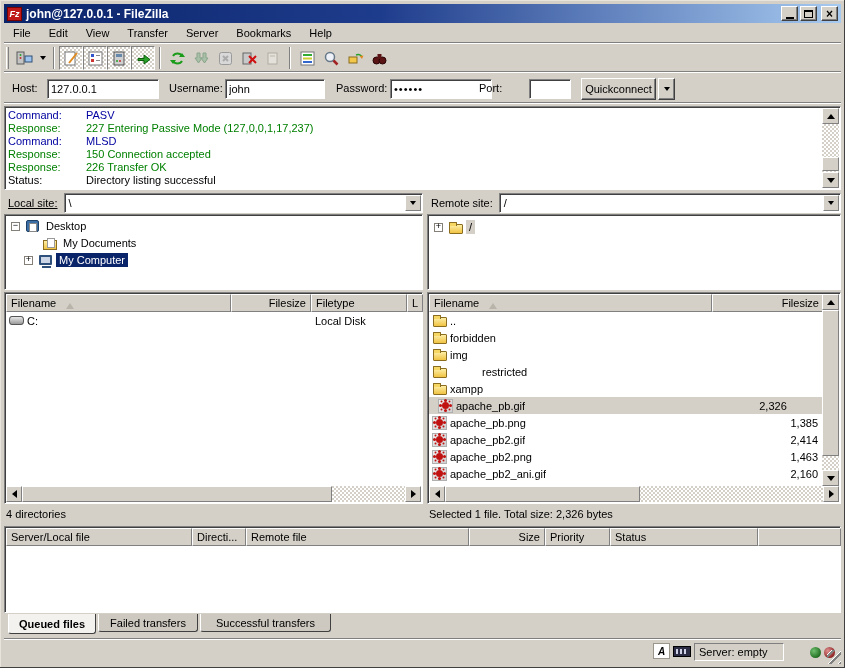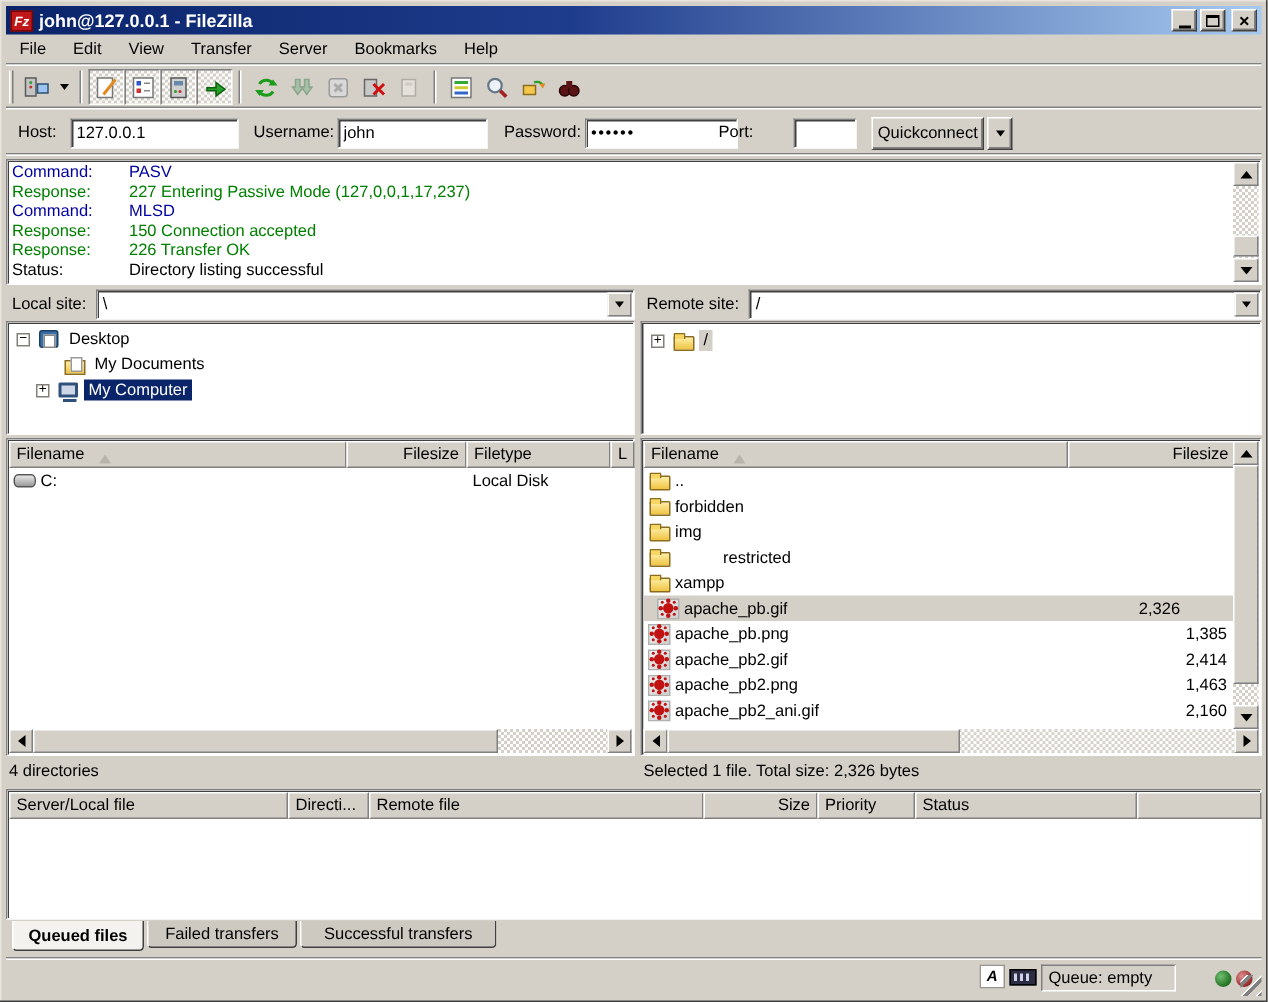--- a/index.html
+++ b/index.html
@@ -300,21 +300,21 @@
           <span class="tri-u"></span>
         </span>
       <span class="sb-thumb outset-lite" style="left:0;width:17px;height:14px;bottom:17px;"></span>
       <span class="sb-btn outset-lite" style="bottom:0;left:0;">
           <span class="tri-d"></span>
         </span>
     </div>
   </div>
 
   <div class="sitebar" style="left:4px;width:419px;">
-    <span style="padding:0 6px 0 4px;">Local site:</span>
+    <span style="padding:0 6px 0 4px;text-decoration:underline;">Local site:</span>
     <div class="combo" style="flex:1;">
       <span>\</span>
       <span class="combo-btn outset-lite">
           <span class="tri-down"></span>
         </span>
     </div>
   </div>
 
   <div class="sitebar" style="left:427px;width:414px;">
     <span style="padding:0 6px 0 4px;">Remote site:</span>
@@ -562,19 +562,19 @@
     <span class="tab active" style="left:4px;width:88px;">Queued files</span>
     <span class="tab inactive" style="left:94px;width:100px;">Failed transfers</span>
     <span class="tab inactive" style="left:196px;width:131px;">Successful transfers</span>
   </div>
 
   <div class="abs groove" style="left:4px;top:638px;width:837px;"></div>
 
   <div class="bottombar">
     <span class="ascii-badge">A</span>
     <span class="dark-badge"></span>
-    <span class="queue-pane">Queue: empty</span>
+    <span class="queue-pane">Server: empty</span>
     <span class="led green"></span>
     <span class="led red"></span>
     <span class="grip"></span>
   </div>
 
 </div>
 
 </body></html>

